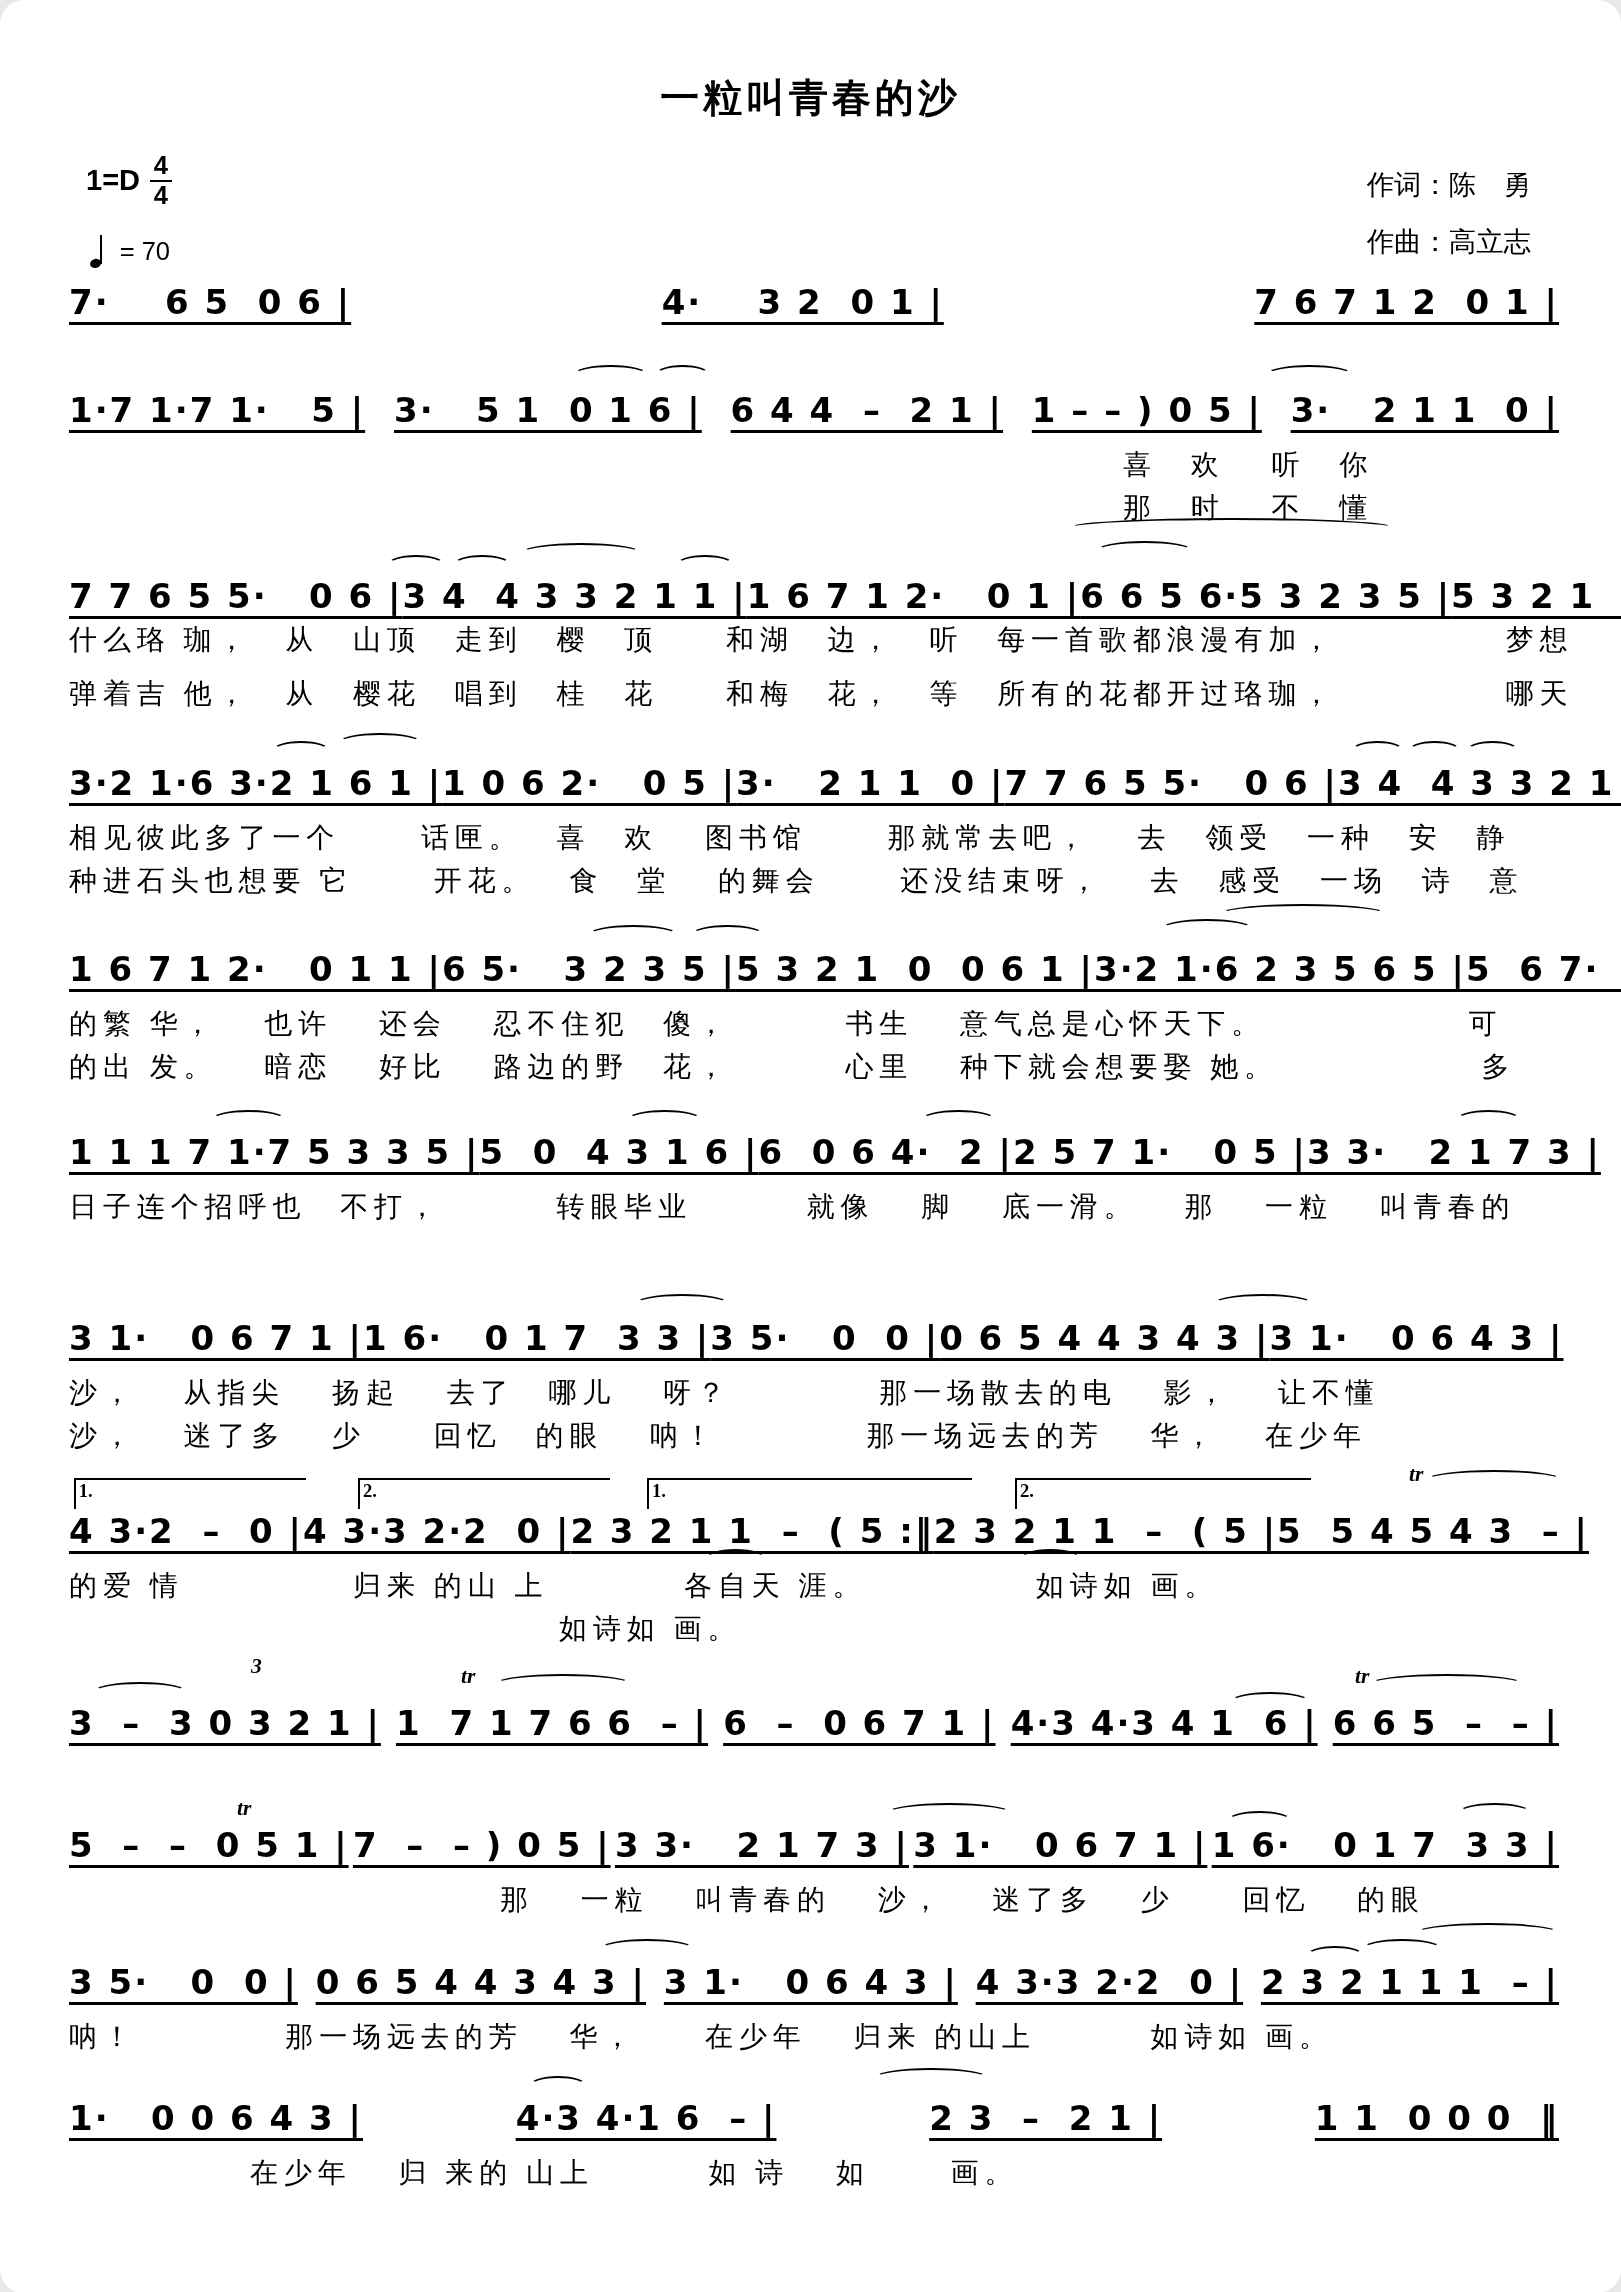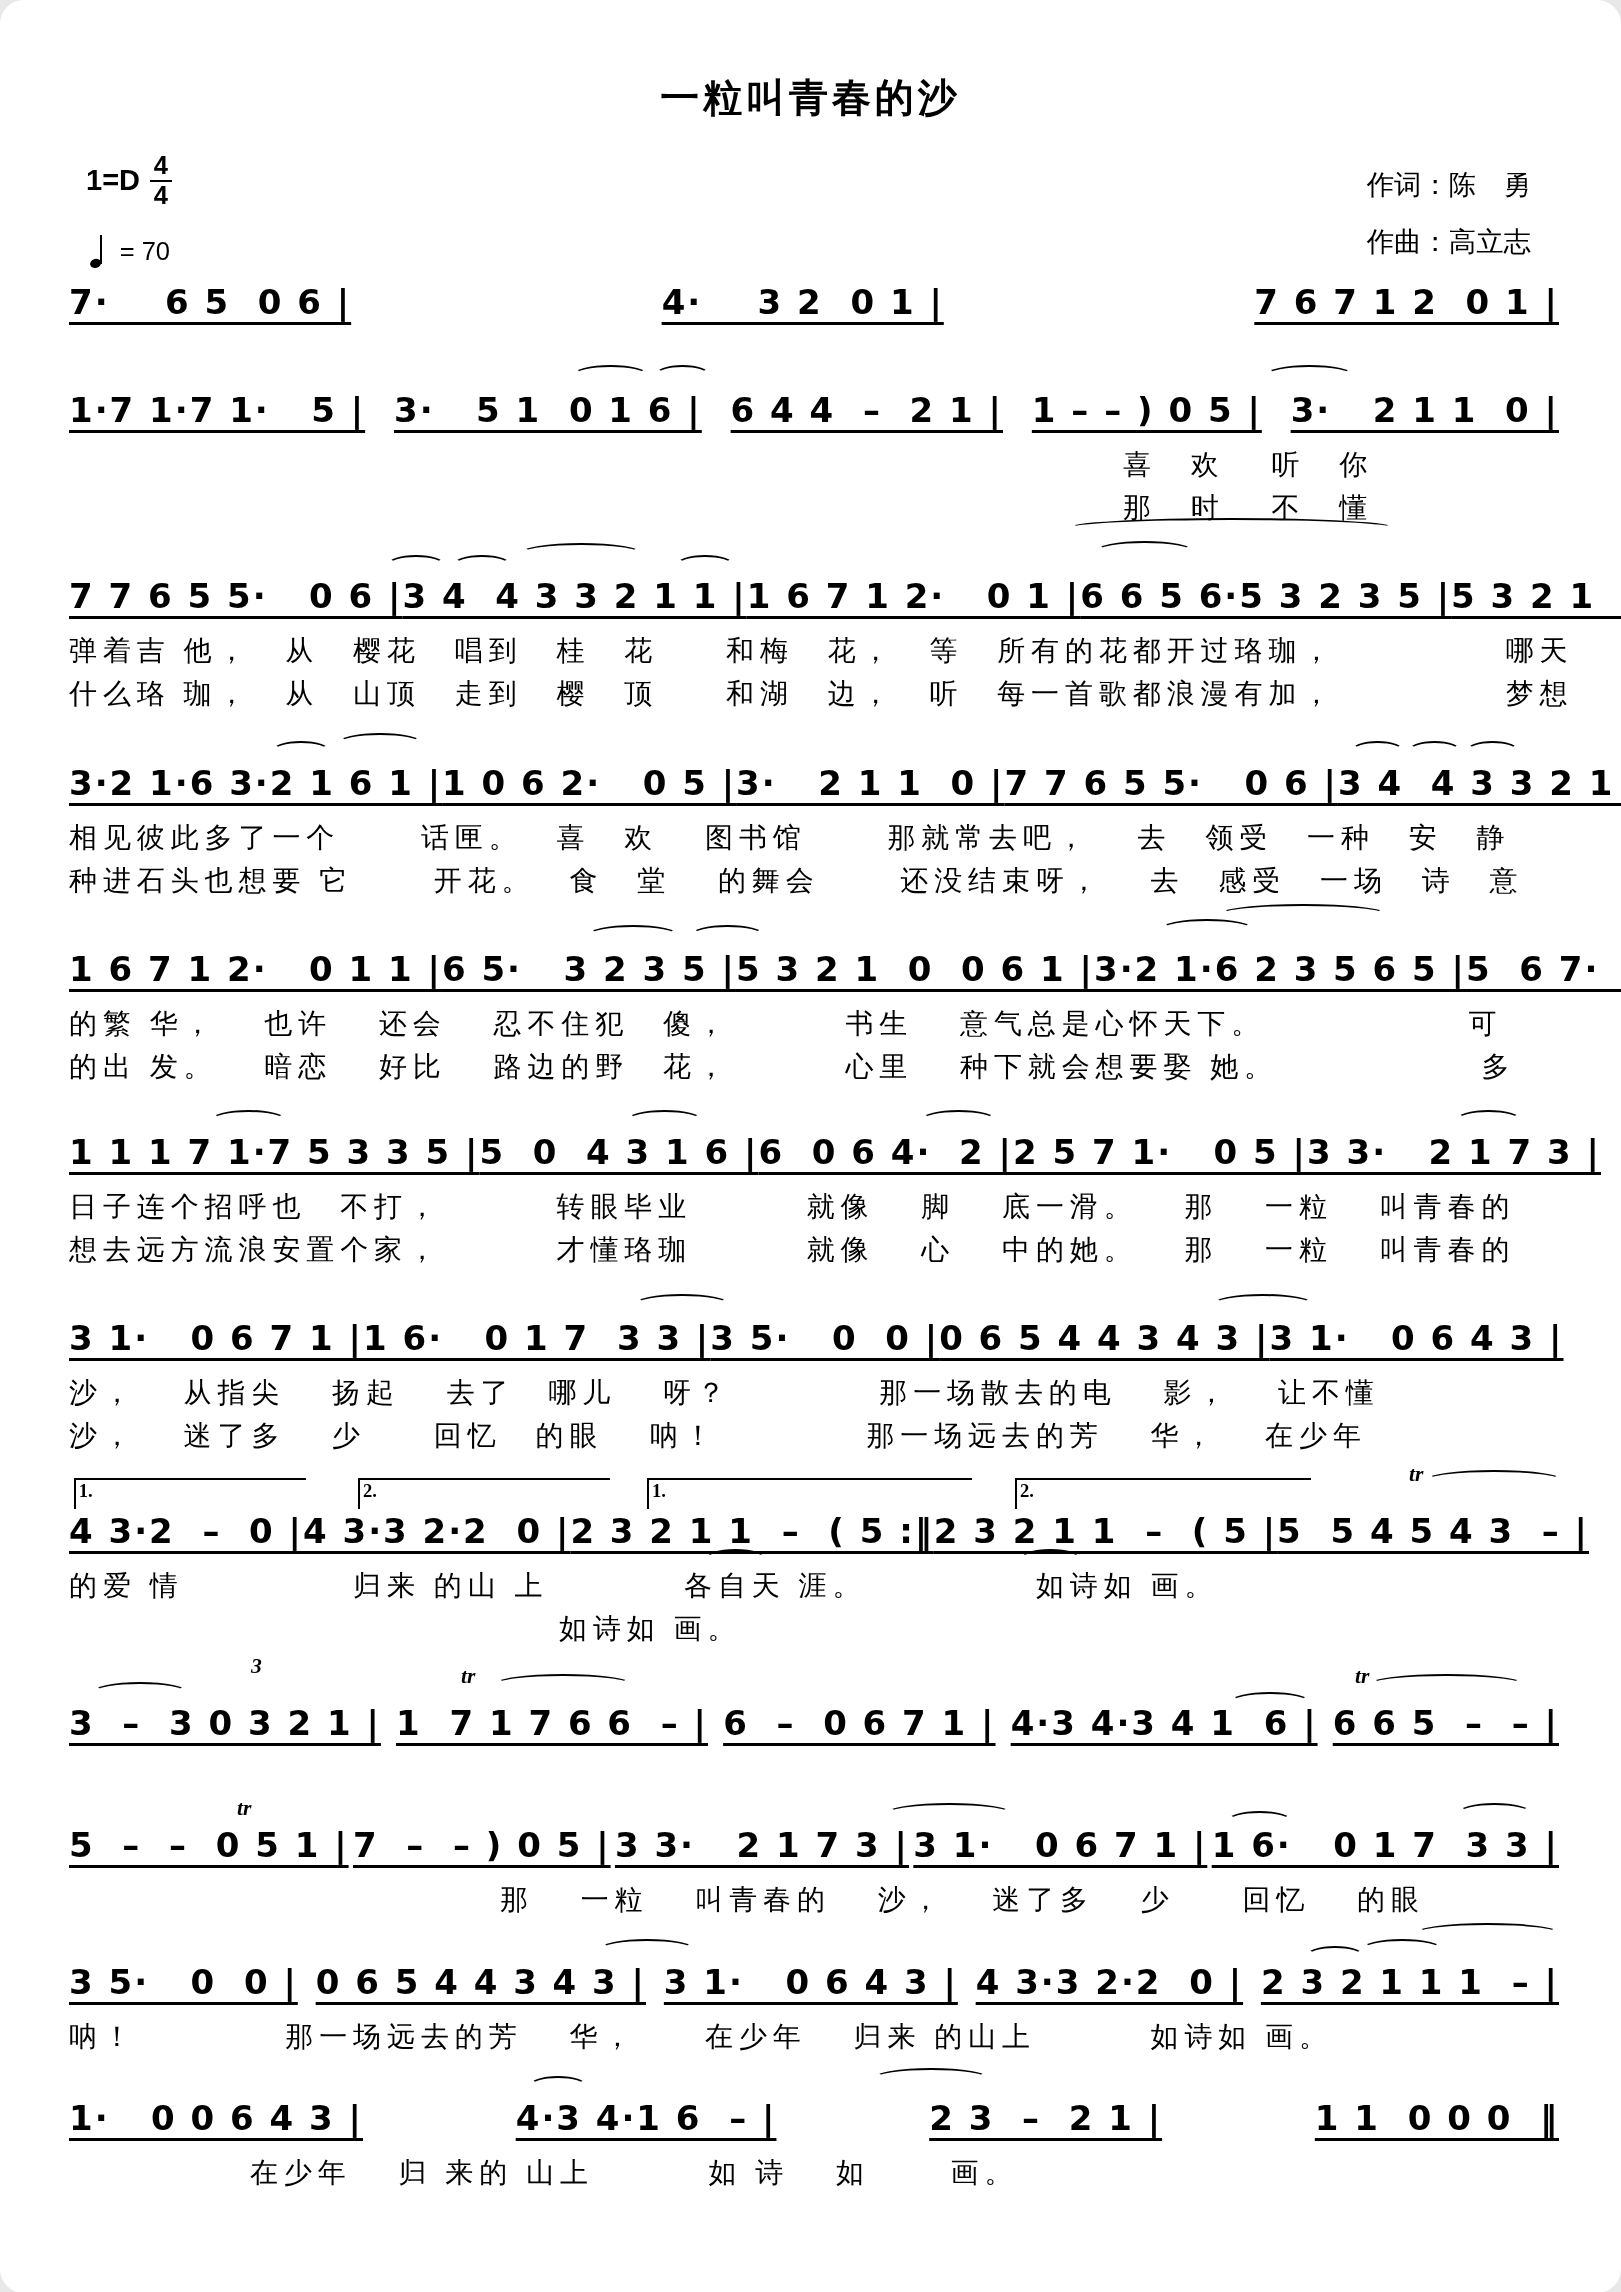--- a/index.html
+++ b/index.html
@@ -79,22 +79,22 @@
   </div>
 
   <div class="system" style="top:576px">
     <div class="nline">
       <span class="m">7 7 6 5 5·   0 6 |</span>
       <span class="m">3 4  4 3 3 2 1 1 |</span>
       <span class="m">1 6 7 1 2·   0 1 |</span>
       <span class="m">6 6 5 6·5 3 2 3 5 |</span>
       <span class="m">5 3 2 1  0  0 6 1 |</span>
     </div>
+    <div class="lyr lyr2">什么珞 珈，　从　山顶　走到　樱　顶　　和湖　边，　听　每一首歌都浪漫有加，　　　　　梦想</div>
     <div class="lyr">弹着吉 他，　从　樱花　唱到　桂　花　　和梅　花，　等　所有的花都开过珞珈，　　　　　哪天</div>
-    <div class="lyr lyr2">什么珞 珈，　从　山顶　走到　樱　顶　　和湖　边，　听　每一首歌都浪漫有加，　　　　　梦想</div>
   </div>
 
   <div class="system" style="top:763px">
     <div class="nline">
       <span class="m">3·2 1·6 3·2 1 6 1 |</span>
       <span class="m">1 0 6 2·   0 5 |</span>
       <span class="m">3·   2 1 1  0 |</span>
       <span class="m">7 7 6 5 5·   0 6 |</span>
       <span class="m">3 4  4 3 3 2 1 1 |</span>
     </div>
@@ -116,21 +116,20 @@
 
   <div class="system" style="top:1132px">
     <div class="nline">
       <span class="m">1 1 1 7 1·7 5 3 3 5 |</span>
       <span class="m">5  0  4 3 1 6 |</span>
       <span class="m">6  0 6 4·  2 |</span>
       <span class="m">2 5 7 1·   0 5 |</span>
       <span class="m">3 3·   2 1 7 3 |</span>
     </div>
     <div class="lyr">日子连个招呼也　不打，　　　 转眼毕业　　　 就像　 脚　 底一滑。　 那　 一粒　 叫青春的</div>
-    <div class="lyr lyr2">想去远方流浪安置个家，　　　 才懂珞珈　　　 就像　 心　 中的她。　 那　 一粒　 叫青春的</div>
   </div>
 
   <div class="system" style="top:1318px">
     <div class="nline">
       <span class="m">3 1·   0 6 7 1 |</span>
       <span class="m">1 6·   0 1 7  3 3 |</span>
       <span class="m">3 5·   0  0 |</span>
       <span class="m">0 6 5 4 4 3 4 3 |</span>
       <span class="m">3 1·   0 6 4 3 |</span>
     </div>

